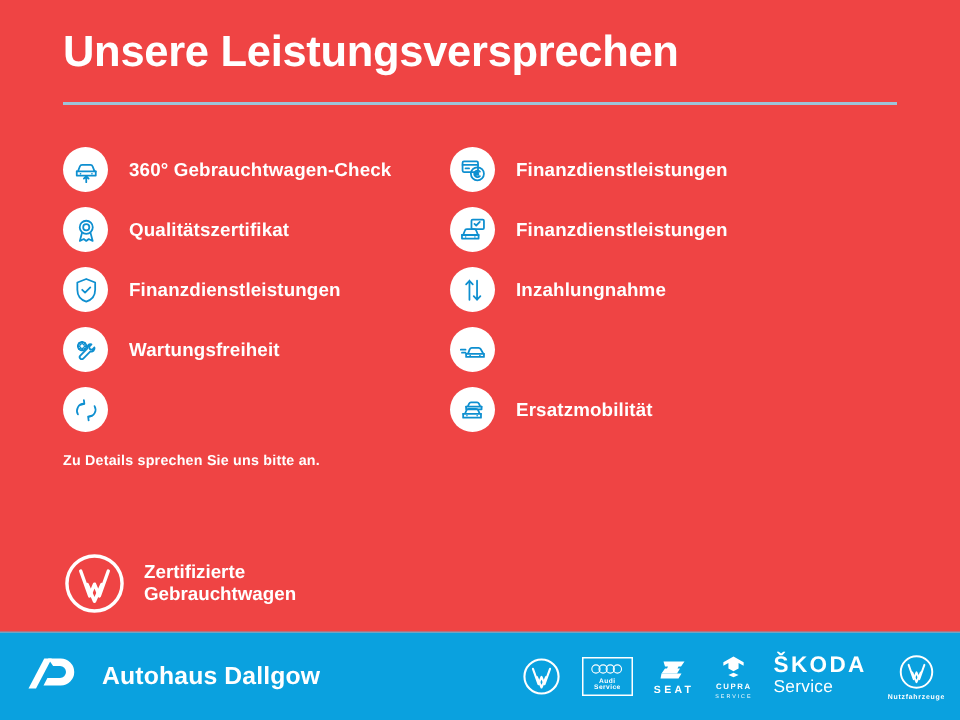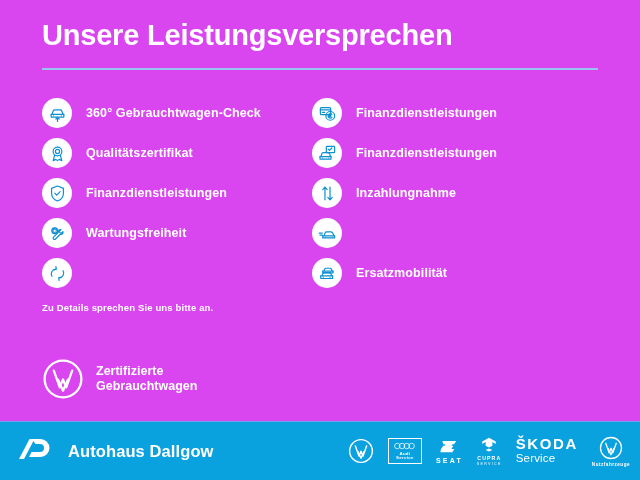--- a/index.html
+++ b/index.html
@@ -10,21 +10,21 @@
     width: 640px;
     height: 480px;
     overflow: hidden;
     font-family: "Liberation Sans", sans-serif;
     background: #009ee0;
   }
   .page {
     position: relative;
     width: 640px;
     height: 480px;
-    background: #d946ef;
+    background: #ef4444;
     box-sizing: border-box;
   }
 
   
   .header {
     position: absolute;
     left: 42px;
     top: 18px;
     width: 556px;
   }
@@ -45,21 +45,20 @@
     opacity: 0.85;
   }
 
   
   .columns {
     position: absolute;
     left: 0;
     top: 98px;
     width: 640px;
     display: flex;
-    gap: 12px;
   }
   .col {
     display: flex;
     flex-direction: column;
     gap: 10px;
   }
   .col-left  { width: 290px; padding-left: 42px; box-sizing: border-box; }
   .col-right { width: 290px; padding-left: 10px; box-sizing: border-box; }
 
   .benefit {
@@ -97,21 +96,21 @@
     left: 42px;
     top: 302px;
     color: #ffffff;
     font-size: 9.5px;
     font-weight: bold;
     letter-spacing: 0.15px;
   }
   .certified {
     position: absolute;
     left: 42px;
-    top: 358px;
+    top: 368px;
     display: flex;
     align-items: center;
   }
   .vw-round {
     width: 42px;
     height: 42px;
     min-width: 42px;
   }
   .certified-text {
     margin-left: 12px;

